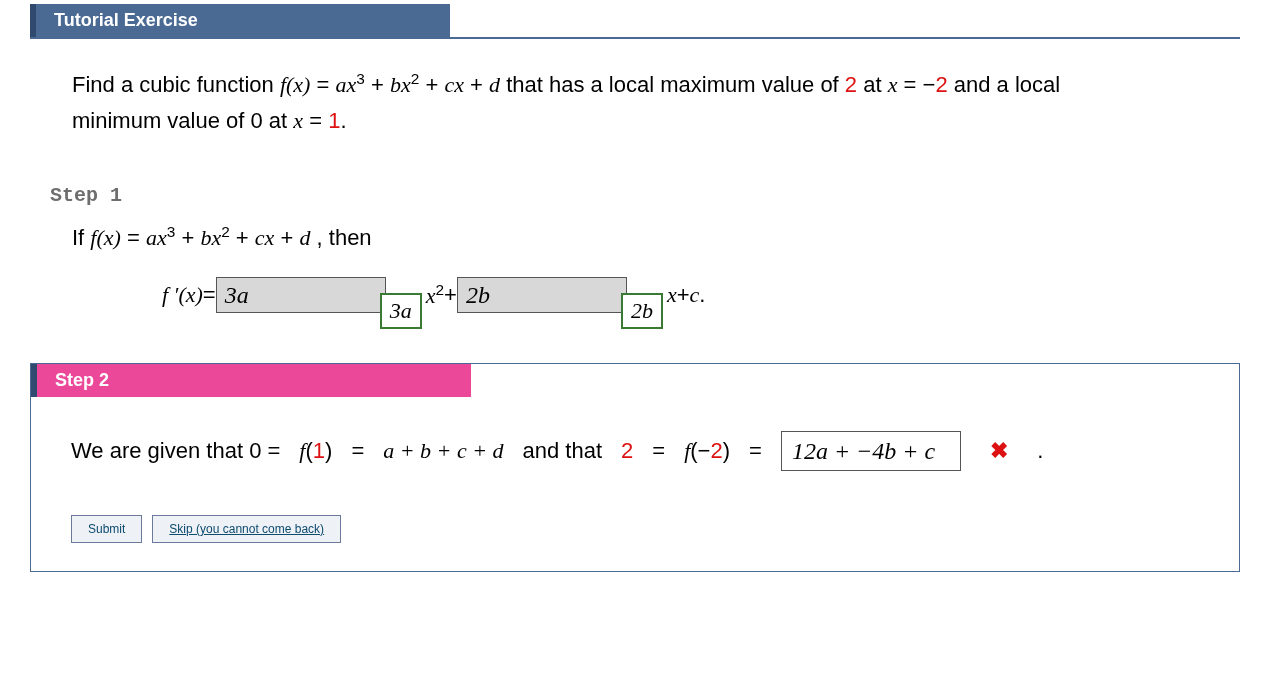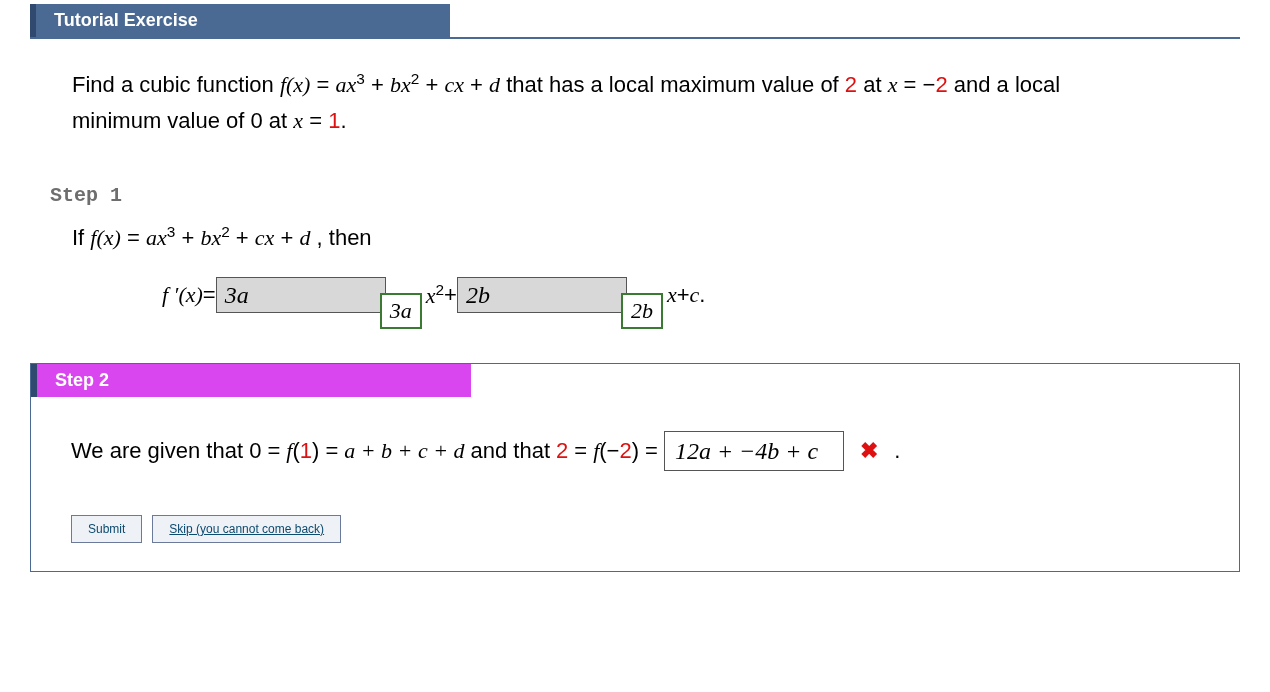--- a/index.html
+++ b/index.html
@@ -80,37 +80,37 @@
     margin-left: -6px;
   }
   .step2-wrapper {
     border: 1px solid #4a6a94;
     margin-top: 10px;
   }
   .step2-header {
     display:flex;
   }
   .step2-header .bar {
-    background: #d946ef;
+    background: #ec4899;
     color: #fff;
     font-weight: bold;
     font-size: 18px;
     padding: 6px 18px;
     min-width: 440px;
     border-left: 6px solid #2f4a6e;
   }
   .step2-body {
     padding: 34px 20px 28px 40px;
     font-size: 22px;
   }
   .s2-line {
     display: flex;
     align-items: center;
     flex-wrap: wrap;
-    gap: 6px;
+    gap: 19px;
   }
   .input-box {
     border: 1px solid #555;
     background: #fff;
     font-family: 'Times New Roman', serif;
     font-size: 24px;
     padding: 4px 10px;
     min-width: 180px;
     height: 40px;
     display: inline-flex;

